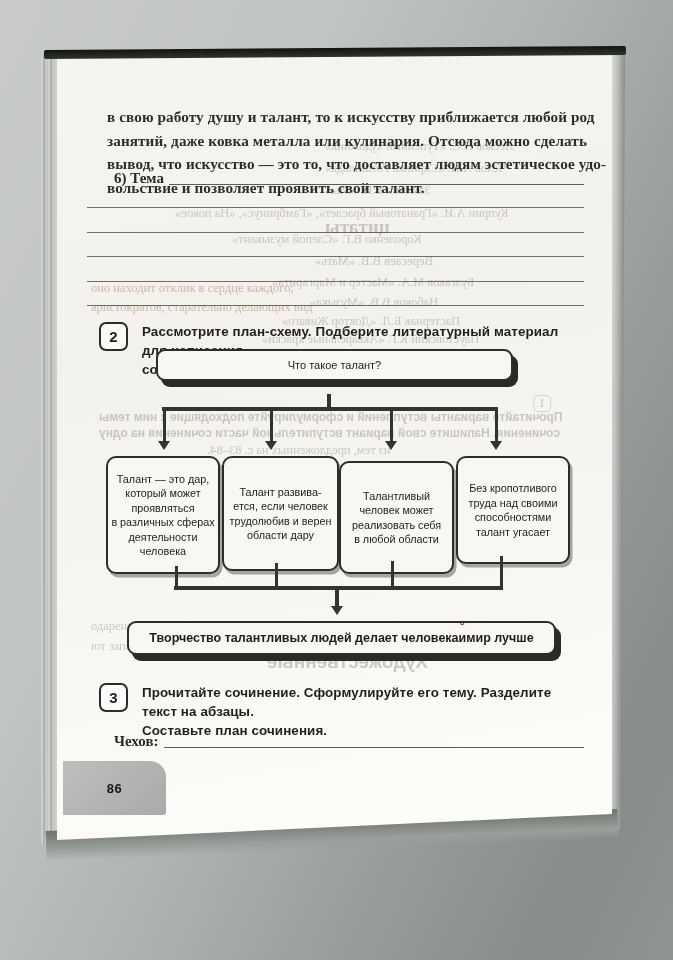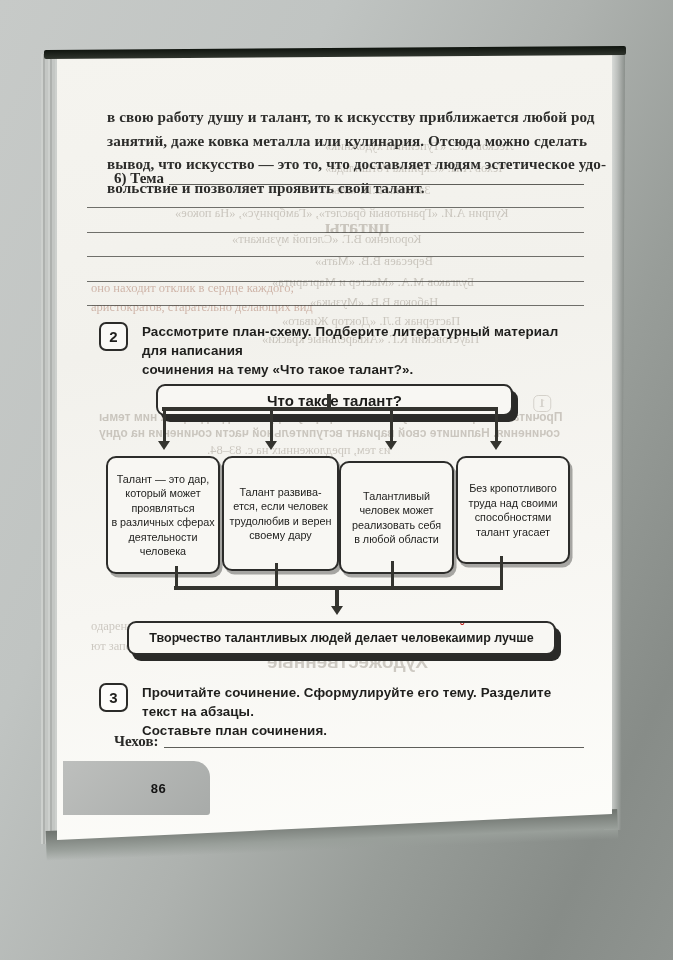--- a/index.html
+++ b/index.html
@@ -38,35 +38,35 @@
   .badge{flex:0 0 auto;width:25px;height:25px;border:2.2px solid #2b2b29;border-radius:7px;
     display:flex;align-items:center;justify-content:center;background:rgba(255,255,255,.55);
     font:700 15px "Liberation Sans",sans-serif;color:#1e1e1c;}
   .task-text{margin:0 0 0 14px;white-space:pre-line;font:700 13.4px/19px "Liberation Sans",sans-serif;
     color:#1f1f1d;letter-spacing:.1px;}
   
   .node{position:absolute;background:#f8f7f3;border:2.2px solid #2c2c2a;color:#1d1d1b;
     display:flex;align-items:center;justify-content:center;text-align:center;
     font-family:"Liberation Sans",sans-serif;}
   .heavy{box-shadow:5px 6px 0 #2a2a28;border-radius:9px;}
-  .title-node{left:99px;top:331px;width:353px;height:28px;font-weight:700;font-size:15px;}
+  .title-node{left:99px;top:296px;width:353px;height:28px;font-weight:400;font-size:11px;}
   .branch{border-radius:10px;box-shadow:2.5px 3.5px 0 rgba(45,45,43,.40);
     font-size:10.8px;line-height:14.5px;padding:2px;}
   .branch span{white-space:pre-line;}
   .concl{left:70px;top:568px;width:425px;height:30px;font-weight:700;font-size:12.5px;}
   .conn{position:absolute;background:#34342f;}
   .tri{position:absolute;width:0;height:0;border-left:6.5px solid transparent;
     border-right:6.5px solid transparent;border-top:9px solid #34342f;}
   .acc-wrap{position:relative;display:inline-block;}
   .acc-mark{position:absolute;left:50%;top:-9px;transform:translateX(-50%);
     color:#c2251f;font-size:12px;font-weight:700;}
   .page-tab{position:absolute;left:6px;top:708px;width:103px;height:54px;z-index:3;
     background:linear-gradient(135deg,#bdbfbd,#a8aba9);border-radius:0 16px 3px 0;
     display:flex;align-items:center;justify-content:center;
-    font:700 13px "Liberation Sans",sans-serif;color:#141414;letter-spacing:.5px;padding-left:44px;}
+    font:700 13px "Liberation Sans",sans-serif;color:#141414;letter-spacing:.5px;}
 </style>
 </head>
 <body>
 
 <div class="photo">
   <div class="edge-left"></div>
   <div class="edge-right"></div>
   <div class="page-bottom-shadow"></div>
 
   <div class="page">
@@ -135,21 +135,21 @@
 который может
 проявляться
 в различных сферах
 деятельности
 человека</span>
           </div>
         <div class="node branch" style="left:165px;top:403px;width:109px;height:107px">
             <span>Талант развива-
 ется, если человек
 трудолюбив и верен
-своему дару</span>
+области дару</span>
           </div>
         <div class="node branch" style="left:282px;top:408px;width:107px;height:105px">
             <span>Талантливый
 человек может
 реализовать себя
 в любой области</span>
           </div>
         <div class="node branch" style="left:399px;top:403px;width:106px;height:100px">
             <span>Без кропотливого
 труда над своими

